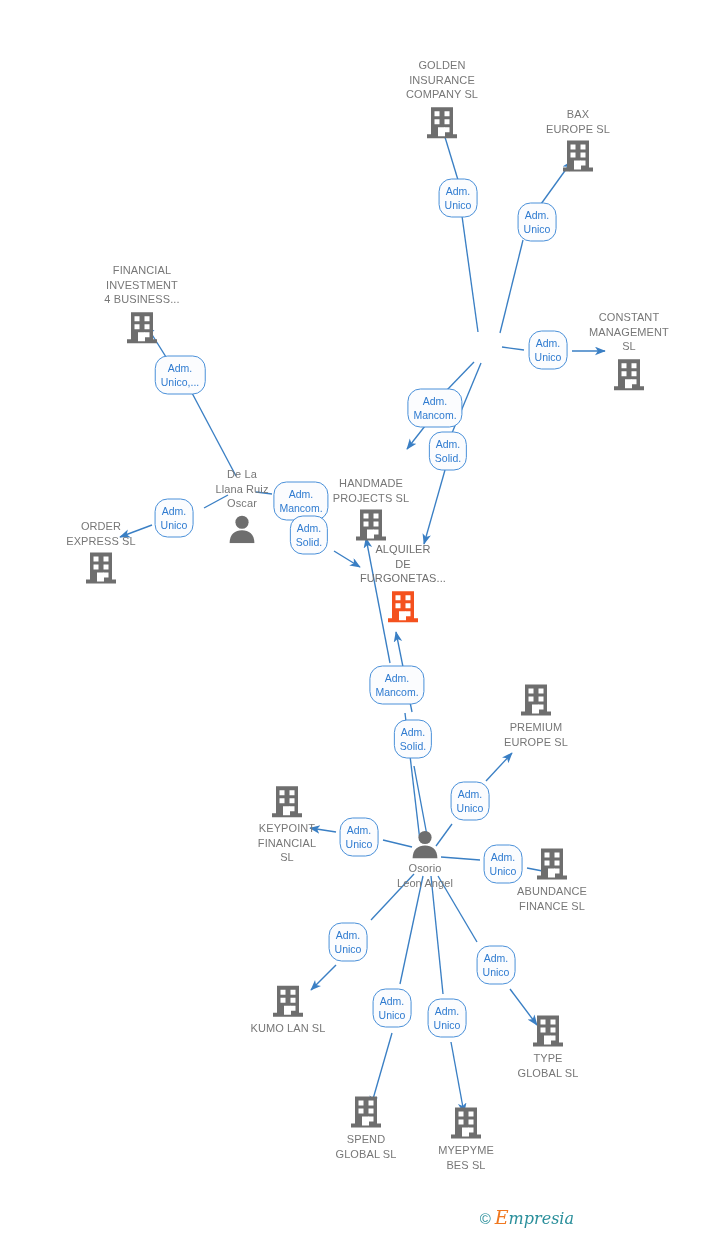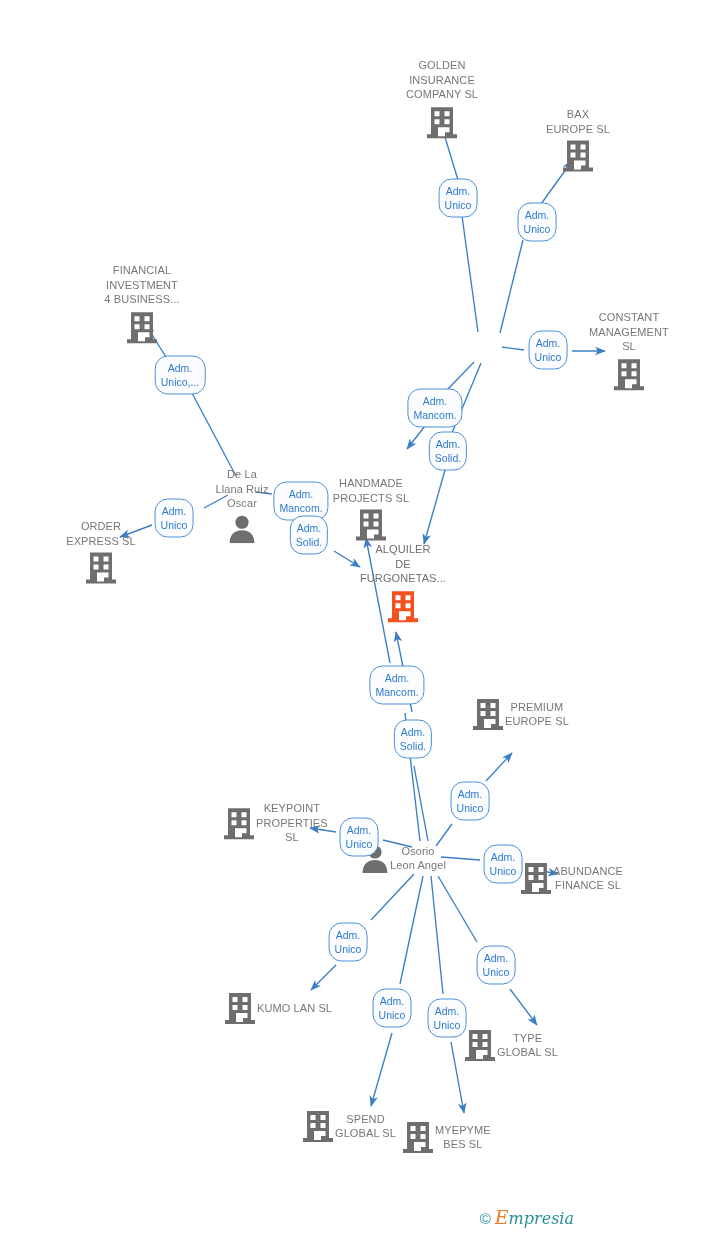--- a/index.html
+++ b/index.html
@@ -24,21 +24,21 @@
   
   .node{
     position:absolute;
     transform:translate(-50%,-50%);
     display:flex;
     flex-direction:column;
     align-items:center;
     width:130px;
     z-index:3;
   }
-  .node.labelbelow{flex-direction:row;}
+  .node.labelbelow{flex-direction:column;}
   .node.labelabove{flex-direction:column-reverse;}
 
   .node-label{
     color:#777777;
     font-size:11px;
     line-height:14.5px;
     text-align:center;
     letter-spacing:.1px;
     white-space:pre-line;
     user-select:none;
@@ -280,21 +280,21 @@
         <rect x="19.5" y="7" width="5" height="5" fill="#fff"></rect>
       <rect x="9.5" y="15" width="5" height="5" fill="#fff"></rect>
         <rect x="19.5" y="15" width="5" height="5" fill="#fff"></rect>
       <rect x="19.5" y="23" width="5" height="5" fill="#fff"></rect>
         <rect x="13" y="23" width="7" height="9" fill="#fff"></rect>
     </svg>
     <div class="node-label">PREMIUM
 EUROPE  SL</div>
   </div>
 
-  <div class="node company labelbelow" style="left:584px;top:878px;">
+  <div class="node company labelbelow" style="left:552px;top:878px;">
     <svg class="node-glyph" viewBox="0 0 34 36">
       <rect x="6" y="3" width="22" height="29" fill="#6e6e6e"></rect>
         <rect x="2" y="30" width="30" height="4" fill="#6e6e6e"></rect>
       <rect x="9.5" y="7" width="5" height="5" fill="#fff"></rect>
         <rect x="19.5" y="7" width="5" height="5" fill="#fff"></rect>
       <rect x="9.5" y="15" width="5" height="5" fill="#fff"></rect>
         <rect x="19.5" y="15" width="5" height="5" fill="#fff"></rect>
       <rect x="19.5" y="23" width="5" height="5" fill="#fff"></rect>
         <rect x="13" y="23" width="7" height="9" fill="#fff"></rect>
     </svg>
@@ -307,39 +307,39 @@
       <rect x="6" y="3" width="22" height="29" fill="#6e6e6e"></rect>
         <rect x="2" y="30" width="30" height="4" fill="#6e6e6e"></rect>
       <rect x="9.5" y="7" width="5" height="5" fill="#fff"></rect>
         <rect x="19.5" y="7" width="5" height="5" fill="#fff"></rect>
       <rect x="9.5" y="15" width="5" height="5" fill="#fff"></rect>
         <rect x="19.5" y="15" width="5" height="5" fill="#fff"></rect>
       <rect x="19.5" y="23" width="5" height="5" fill="#fff"></rect>
         <rect x="13" y="23" width="7" height="9" fill="#fff"></rect>
     </svg>
     <div class="node-label">KEYPOINT
-PROPERTIES
+FINANCIAL
 SL</div>
   </div>
 
   <div class="node company labelbelow" style="left:288px;top:1008px;">
     <svg class="node-glyph" viewBox="0 0 34 36">
       <rect x="6" y="3" width="22" height="29" fill="#6e6e6e"></rect>
         <rect x="2" y="30" width="30" height="4" fill="#6e6e6e"></rect>
       <rect x="9.5" y="7" width="5" height="5" fill="#fff"></rect>
         <rect x="19.5" y="7" width="5" height="5" fill="#fff"></rect>
       <rect x="9.5" y="15" width="5" height="5" fill="#fff"></rect>
         <rect x="19.5" y="15" width="5" height="5" fill="#fff"></rect>
       <rect x="19.5" y="23" width="5" height="5" fill="#fff"></rect>
         <rect x="13" y="23" width="7" height="9" fill="#fff"></rect>
     </svg>
     <div class="node-label">KUMO LAN  SL</div>
   </div>
 
-  <div class="node company labelbelow" style="left:528px;top:1045px;">
+  <div class="node company labelbelow" style="left:548px;top:1045px;">
     <svg class="node-glyph" viewBox="0 0 34 36">
       <rect x="6" y="3" width="22" height="29" fill="#6e6e6e"></rect>
         <rect x="2" y="30" width="30" height="4" fill="#6e6e6e"></rect>
       <rect x="9.5" y="7" width="5" height="5" fill="#fff"></rect>
         <rect x="19.5" y="7" width="5" height="5" fill="#fff"></rect>
       <rect x="9.5" y="15" width="5" height="5" fill="#fff"></rect>
         <rect x="19.5" y="15" width="5" height="5" fill="#fff"></rect>
       <rect x="19.5" y="23" width="5" height="5" fill="#fff"></rect>
         <rect x="13" y="23" width="7" height="9" fill="#fff"></rect>
     </svg>

